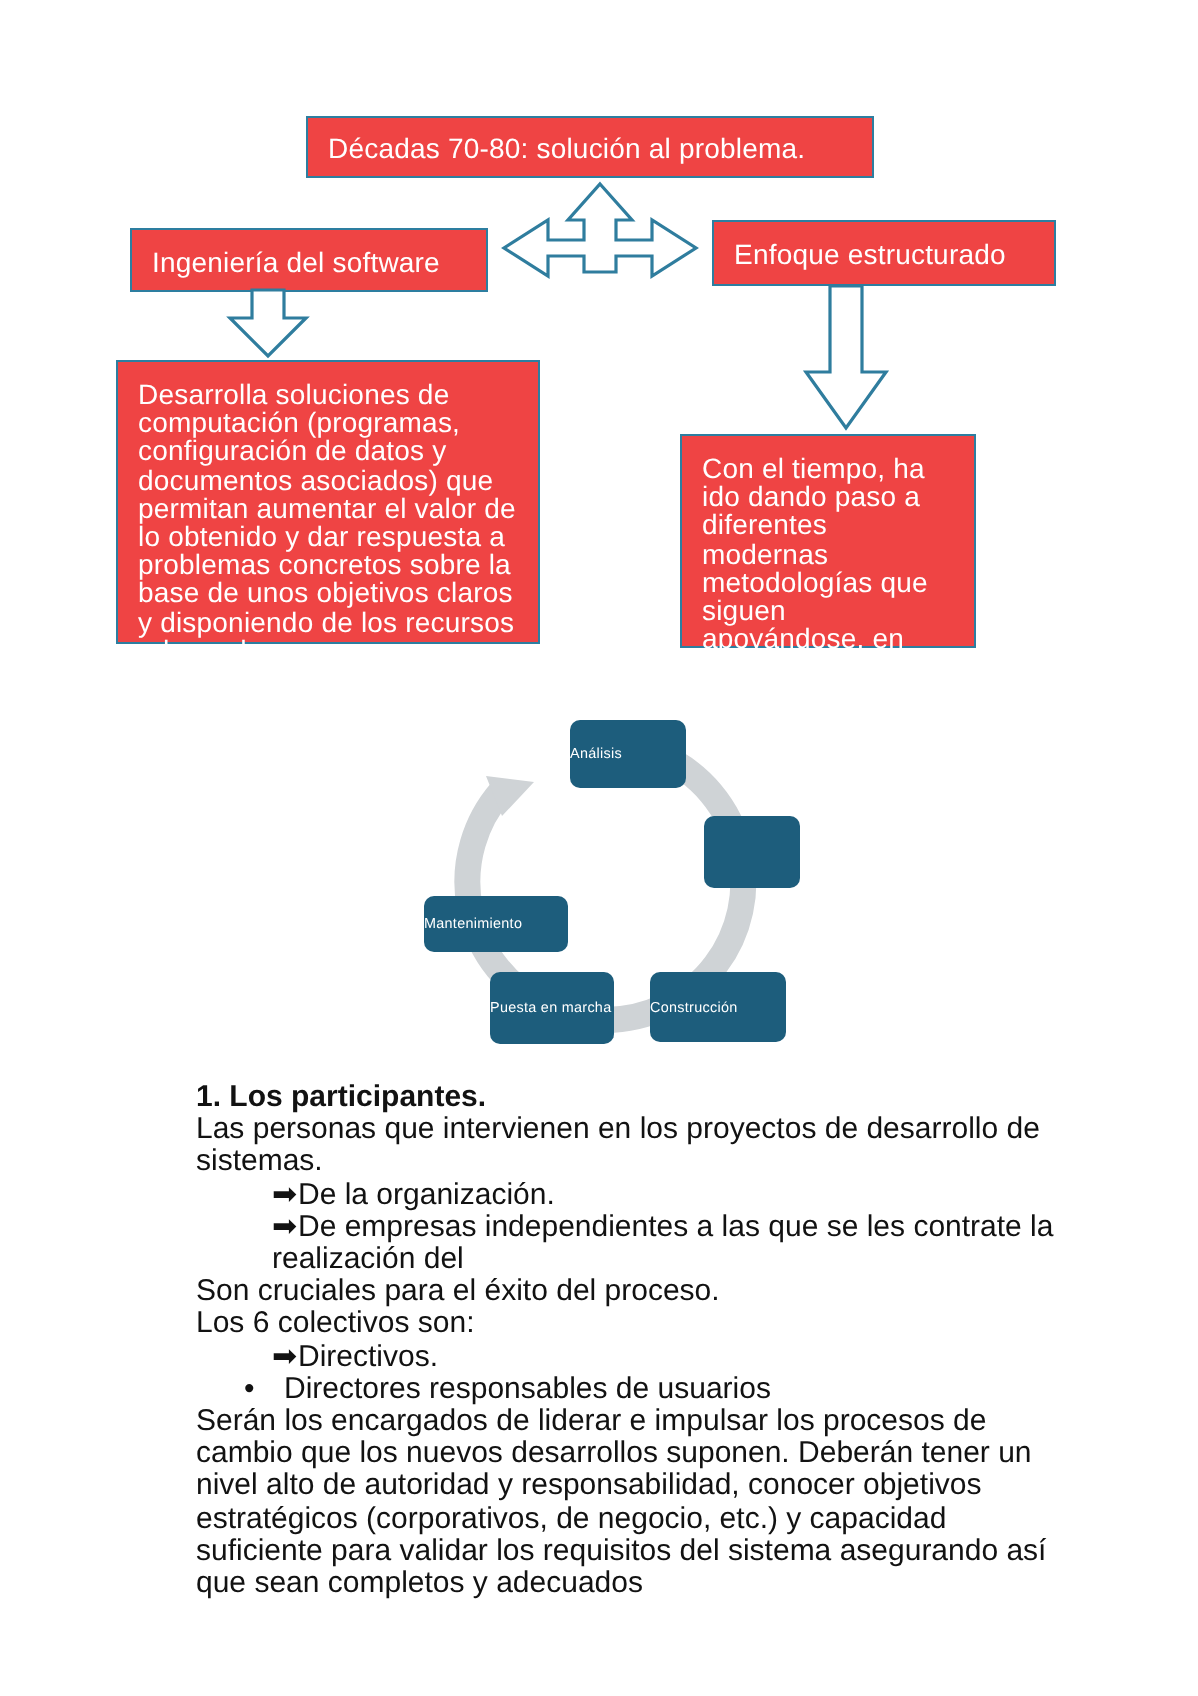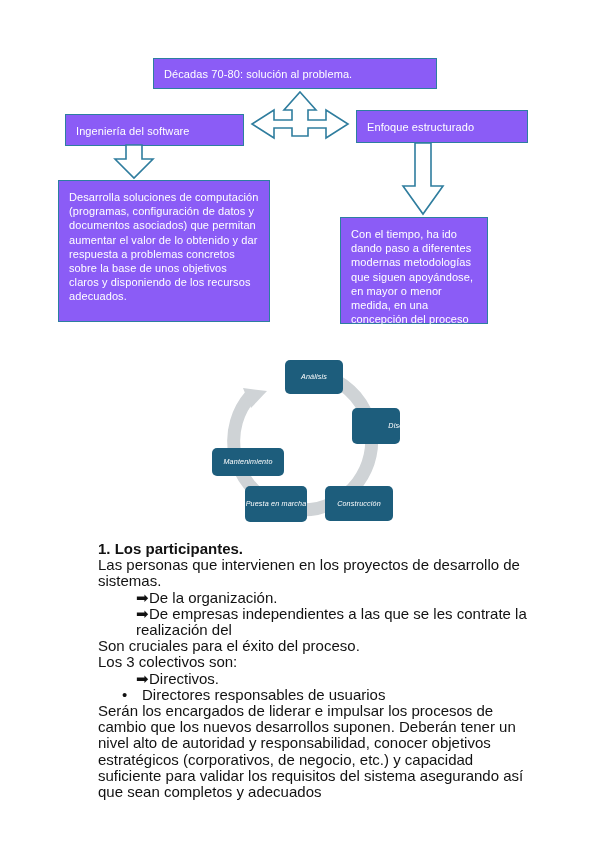--- a/index.html
+++ b/index.html
@@ -12,25 +12,25 @@
     height: 848px;
     position: relative;
     font-family: "Liberation Sans", sans-serif;
     color: #000000;
     overflow: hidden;
   }
 
   
   .tealbox {
     position: absolute;
-    background: #8b5cf6;
+    background: #ef4444;
     border: 1px solid #2d7ea0;
     color: #ffffff;
     box-sizing: border-box;
-    font-size: 11px;
+    font-size: 14px;
     line-height: 14.2px;
     padding: 7px 9px 7px 10px;
     letter-spacing: 0.1px;
   }
 
   #box-decadas { left: 153px; top: 58px; width: 284px; height: 31px; padding-top: 8px; }
   #box-ingenieria { left: 65px; top: 114px; width: 179px; height: 32px; padding-top: 9px; }
   #box-enfoque { left: 356px; top: 110px; width: 172px; height: 33px; padding-top: 9px; }
   #box-desarrolla { left: 58px; top: 180px; width: 212px; height: 142px; padding: 9px 10px; }
   #box-conel { left: 340px; top: 217px; width: 148px; height: 107px; padding: 9px 10px; }
@@ -48,25 +48,23 @@
   #cycle-ring { position: absolute; left: 0; top: 0; }
   .cyclebox {
     position: absolute;
     background: #1d5d7c;
     border-radius: 5px;
     color: #ffffff;
     font-size: 7.2px;
     letter-spacing: 0.15px;
     display: flex;
     align-items: center;
-    justify-content: center;
     text-align: center;
     line-height: 10px;
     box-sizing: border-box;
-    font-style: italic;
   }
   #cyc-analisis     { left: 80px; top: 2px;   width: 58px; height: 34px; }
   #cyc-diseno       { left: 147px; top: 50px; width: 41px; height: 36px; padding-left: 48px; }
   #cyc-construccion { left: 120px; top: 128px;width: 68px; height: 35px; }
   #cyc-puesta       { left: 40px; top: 128px; width: 62px; height: 36px; }
   #cyc-mantenimiento{ left: 7px;  top: 50px;  width: 72px; height: 28px; margin-top: 40px; }
 
   
   #prose {
     position: absolute;
@@ -156,21 +154,21 @@
 
   <div class="p arrowitem">
     <span class="arrowglyph">➡</span><span>De la organización.</span>
   </div>
 
   <div class="p arrowitem">
     <span class="arrowglyph">➡</span><span>De empresas independientes a las que se les contrate la realización del</span>
   </div>
 
   <div class="p">Son cruciales para el éxito del proceso.</div>
-  <div class="p">Los 3 colectivos son:</div>
+  <div class="p">Los 6 colectivos son:</div>
 
   <div class="p arrowitem">
     <span class="arrowglyph">➡</span><span>Directivos.</span>
   </div>
 
   <div class="p dotitem">
     <span class="dotglyph">•</span><span>Directores responsables de usuarios</span>
   </div>
 
   <div class="p para">Serán los encargados de liderar e impulsar los procesos de cambio que los nuevos desarrollos suponen. Deberán tener un nivel alto de autoridad y responsabilidad, conocer objetivos estratégicos (corporativos, de negocio, etc.) y capacidad suficiente para validar los requisitos del sistema asegurando así que sean completos y adecuados</div>

